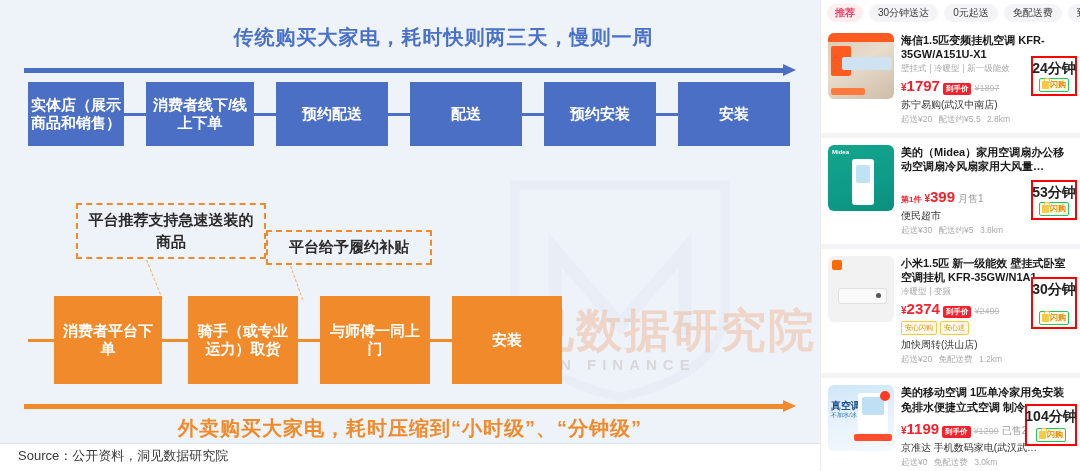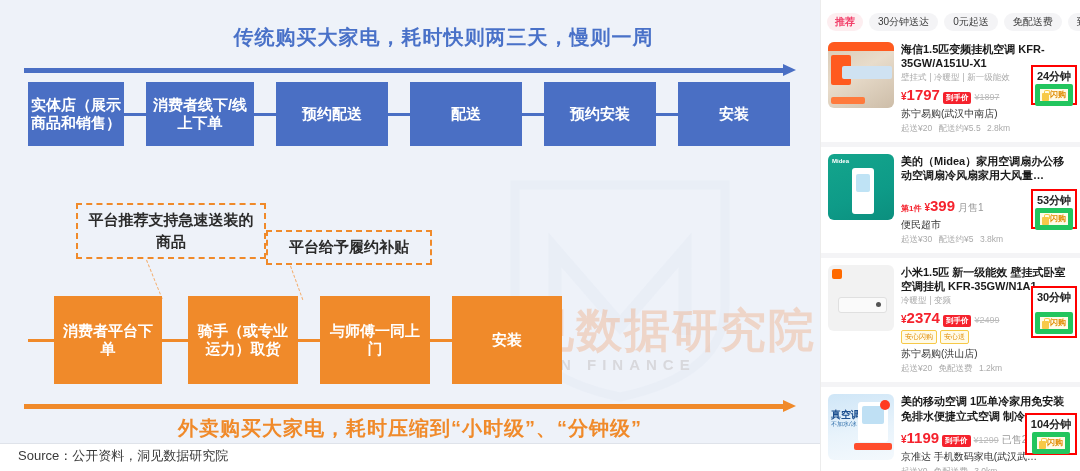--- a/index.html
+++ b/index.html
@@ -96,21 +96,21 @@
   #divider{position:absolute;left:0;top:443px;width:820px;height:1px;background:#dfe3ea;}
 
   
   #phone{
     position:absolute;left:820px;top:0;width:260px;height:471px;
     background:#ffffff;overflow:hidden;
     border-left:1px solid #ececec;
   }
   #chips{
     display:flex;align-items:center;gap:6px;
-    padding:14px 0 5px 6px;background:#fff;height:16px;
+    padding:5px 0 5px 6px;background:#fff;height:16px;
   }
   .chip{
     background:#f4f4f6;border-radius:11px;
     font-size:10px;color:#3a3a3a;padding:4px 9px;white-space:nowrap;
     line-height:1;
   }
   .chip.first{
     background:#fdeef0;color:#f2406a;font-weight:bold;padding:4px 8px;
   }
 
@@ -147,24 +147,24 @@
   .shop{font-size:10px;color:#333;margin-top:3px;}
   .delivery{font-size:8.5px;color:#aaa;margin-top:2px;}
   .delivery span{margin-right:4px;}
 
   .timebox{
     position:absolute;right:4px;top:30px;width:46px;
     border:2px solid #ff0000;box-sizing:border-box;
     display:flex;flex-direction:column;align-items:center;
     justify-content:space-between;padding:2px 0;background:#fff;
   }
-  .tmin{font-size:11px;color:#222;font-weight:bold;white-space:nowrap;}
+  .tmin{font-size:14px;color:#222;font-weight:bold;white-space:nowrap;}
   .flash{
-    display:flex;align-items:flex-end;gap:1px;font-size:8px;color:#e08b00;
-    border:5px solid #22c55e;background:#fffbe8;border-radius:2px;
+    display:flex;align-items:center;gap:1px;font-size:8px;color:#e08b00;
+    border:1px solid #22c55e;background:#fffbe8;border-radius:2px;
     padding:0 2px;line-height:12px;font-weight:bold;
   }
   .lock{
     width:7px;height:8px;background:#f7c948;border-radius:1px;position:relative;flex:none;
   }
   .lock:before{
     content:"";position:absolute;left:1.5px;top:-3px;width:4px;height:4px;
     border:1.2px solid #f7c948;border-bottom:none;border-radius:2px 2px 0 0;
   }
 </style>
@@ -318,21 +318,21 @@
       </div>
       <div class="priceline">
         <span class="price"><span class="cur">¥</span><span>2374</span></span>
         <span class="tag-red">到手价</span>
         <span class="oldprice">¥2499</span>
       </div>
       <div class="badges">
         <span class="badge-y">安心闪购</span>
         <span class="badge-y">安心送</span>
       </div>
-      <div class="shop">苏宁易购(洪山店)</div>
+      <div class="shop">加快周转(洪山店)</div>
       <div class="delivery">
         <span>起送¥20</span>
         <span>免配送费</span>
         <span>1.2km</span>
       </div>
     </div>
     <div class="timebox" style="height:52px;top:28px;">
       <div class="tmin">30分钟</div>
       <div class="flash">
         <span class="lock"></span>

